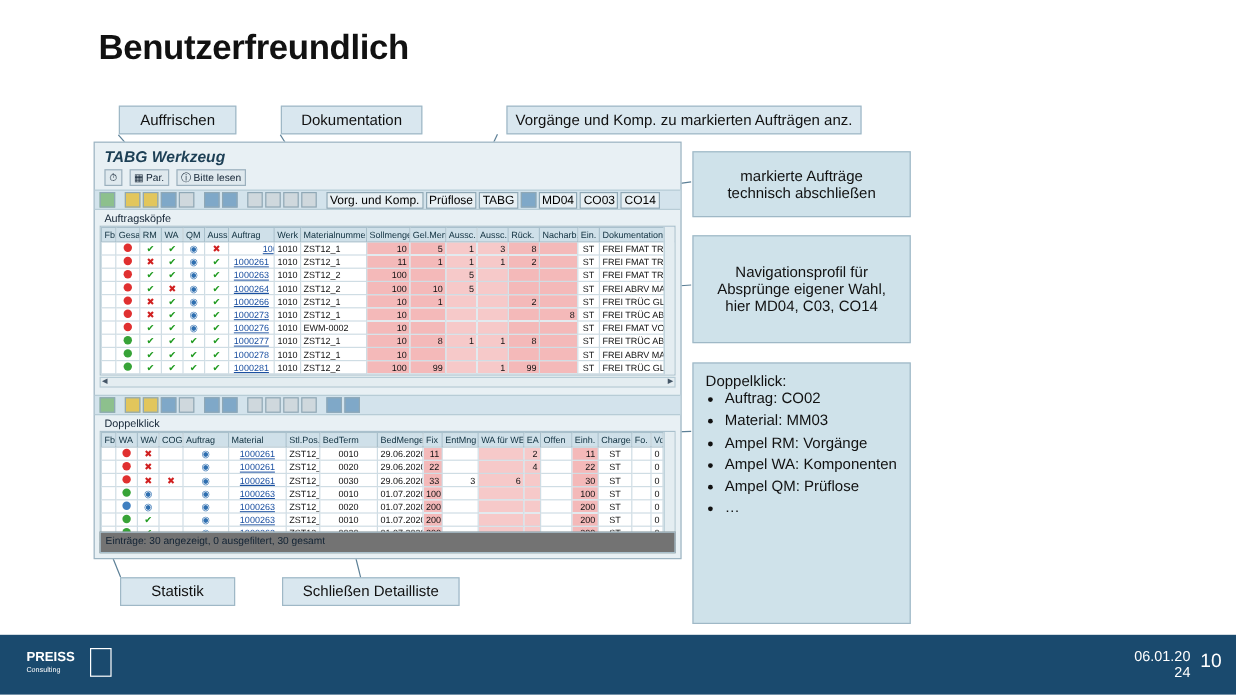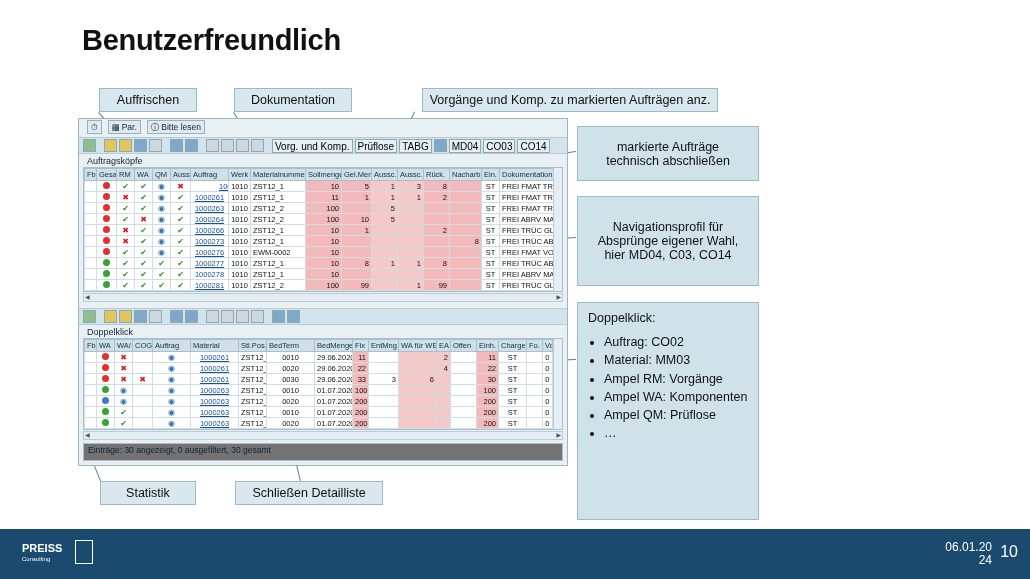--- a/index.html
+++ b/index.html
@@ -30,21 +30,21 @@
   }
   
   .panel {
     position:absolute;
     background:#cfe2ea;
     border:1px solid #9fb8c6;
     font-size:12.5px; color:#111;
     padding:8px 10px;
   }
   .panel.center { display:flex; align-items:center; justify-content:center; text-align:center; }
-  .panel ul { margin:10px 0 0 0; padding-left:16px; }
+  .panel ul { margin:0 0 0 0; padding-left:16px; }
   .panel li { margin-bottom:3px; line-height:1.22; }
   
   .leader { position:absolute; background:#5b7f96; transform-origin:0 0; height:1px; }
   
   .sap {
     position:absolute; left:78px; top:118px; width:490px; height:348px;
     background:#e8f0f4; border:1px solid #9db4c2;
   }
   .sap-title {
     font-style:italic; font-weight:bold; font-size:13px; color:#1c3f55;
@@ -177,20 +177,21 @@
   </ul>
 </div>
 
 <div class="callout" style="left:100px; top:481px; width:96px; height:24px;">Statistik</div>
 <div class="callout" style="left:235px; top:481px; width:148px; height:24px;">Schließen Detailliste</div>
 <div class="leader" style="left:100px; top:481px; width:36px; transform:rotate(-112deg);"></div>
 <div class="leader" style="left:300px; top:481px; width:84px; transform:rotate(-104deg);"></div>
 
 <div class="sap">
 
+  <div class="sap-title">TABG Werkzeug</div>
 
   <div class="sap-toolbar1">
     <span class="mini-btn">
       <span>⏱</span>
     </span>
     <span class="mini-btn">
       <span>▦</span>
       <span>Par.</span>
     </span>
     <span class="mini-btn">

